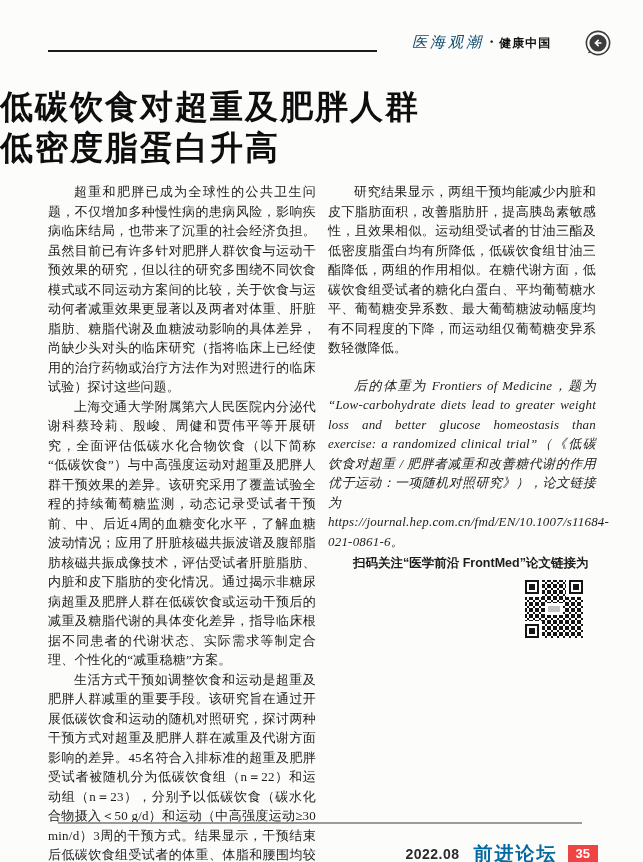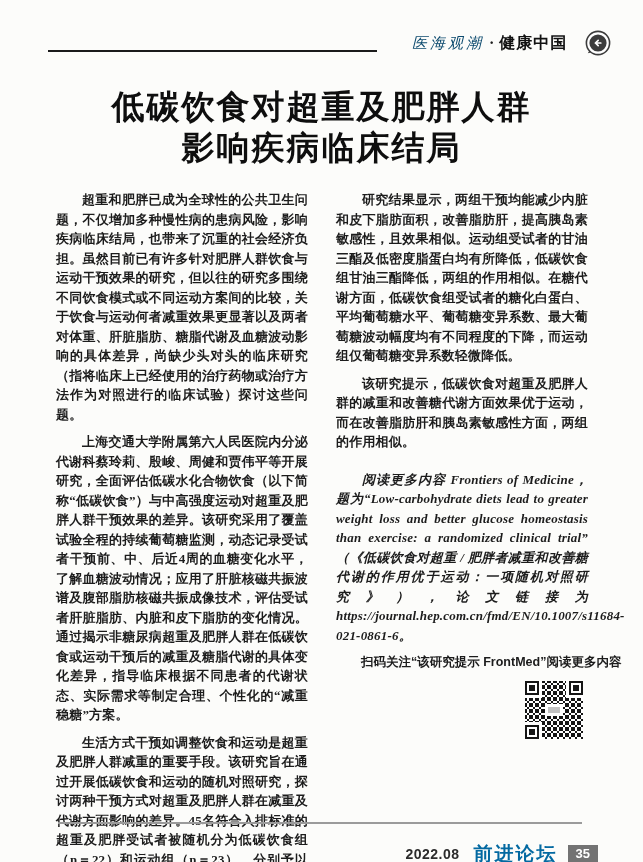--- a/index.html
+++ b/index.html
@@ -4,48 +4,48 @@
 <style>
   html,body{margin:0;padding:0;}
   body{background:#e8e8e6;font-family:"Liberation Serif","DejaVu Serif",serif;}
   .page{position:relative;width:643px;height:862px;margin:0 auto;background:#fcfcfa;color:#1c1c1c;overflow:hidden;}
 
   
   .hdr-rule{position:absolute;left:48px;top:50px;width:329px;height:2px;background:#1b1b1b;}
   .hdr-label{position:absolute;left:412px;top:33px;width:170px;white-space:nowrap;}
   .hdr-section{font-style:italic;font-size:15px;letter-spacing:3px;color:#0c4a6e;}
   .hdr-sep{margin:0 5px;font-weight:bold;}
-  .hdr-program{font-family:"Liberation Sans","DejaVu Sans",sans-serif;font-weight:bold;font-size:16px;letter-spacing:1px;color:#111;}
+  .hdr-program{font-family:"Liberation Sans","DejaVu Sans",sans-serif;font-weight:bold;font-size:12px;letter-spacing:1px;color:#111;}
   .hdr-logo{position:absolute;left:585px;top:30px;width:26px;height:26px;}
 
   
-  .title{position:absolute;top:86px;left:0;width:643px;margin:0;text-align:center;
+  .title{position:absolute;top:86px;left:0;width:643px;margin:0;
          font-family:"Liberation Sans","DejaVu Sans",sans-serif;font-weight:bold;
          font-size:33px;line-height:41px;letter-spacing:2px;color:#0e0e0e;}
 
   
   .columns{position:absolute;top:182px;left:48px;width:548px;display:flex;gap:12px;}
   .col{width:268px;font-size:13px;line-height:19.5px;text-align:justify;letter-spacing:0.2px;}
-  .col p{margin:8px;font-weight:bold;}
+  .col p{margin:0;}
   .col p.ind{text-indent:2em;}
   .kaiti{font-style:italic;}
   .pub{margin-top:18px !important;}
   .journal-it{font-style:italic;}
   .qr-caption{font-family:"Liberation Sans","DejaVu Sans",sans-serif;font-weight:bold;
               font-size:12.5px;white-space:nowrap;letter-spacing:0;margin-top:3px !important;}
 
   .qr-wrap{width:58px;height:58px;margin:6px 13px 0 auto;background:#fff;}
   .qr-wrap svg{display:block;width:58px;height:58px;}
 
   
   .footer{position:absolute;top:801px;left:16px;width:582px;display:flex;justify-content:flex-end;align-items:center;
           font-family:"Liberation Sans","DejaVu Sans",sans-serif;font-weight:bold;margin-top:40px;}
   .f-issue{font-size:14px;color:#2b2b2b;letter-spacing:0.5px;}
   .f-journal{font-size:19px;color:#0369a1;margin-left:14px;letter-spacing:2px;}
-  .f-page{margin-left:10px;background:#737373;color:#fff;font-size:13px;padding:1px 8px 2px 8px;}
+  .f-page{margin-left:10px;background:#ef4444;color:#fff;font-size:13px;padding:1px 8px 2px 8px;}
   .ftr-rule{position:absolute;left:58px;top:822px;width:524px;height:2px;background:#9b9b9b;}
 </style>
 </head>
 <body>
 
 <div class="page">
 
   <div class="hdr-rule"></div>
   <div class="hdr-label">
     <span class="hdr-section">医海观潮</span><span class="hdr-sep">·</span><span class="hdr-program">健康中国</span>
@@ -54,36 +54,35 @@
     <svg viewBox="0 0 26 26">
       <circle cx="13" cy="13" r="11.6" fill="#fff" stroke="#3c3c3c" stroke-width="1.6"></circle>
       <circle cx="13" cy="13" r="8.6" fill="#3c3c3c"></circle>
       <path d="M15.8 13 L10.4 13 M10.4 13 L13.2 10.4 M10.4 13 L13.2 15.6" stroke="#fff" stroke-width="1.7" fill="none" stroke-linecap="round"></path>
       <path d="M4.5 20.5 L2.8 23.2 L6 22.4 Z" fill="#3c3c3c"></path>
     </svg>
   </div>
 
   <h1 class="title">
     <span>低碳饮食对超重及肥胖人群</span><br>
-    <span>影响疾病临床结局</span>
+    <span>低密度脂蛋白升高</span>
   </h1>
 
   <div class="columns">
     <div class="col">
       <p class="ind">超重和肥胖已成为全球性的公共卫生问题，不仅增加多种慢性病的患病风险，影响疾病临床结局，也带来了沉重的社会经济负担。虽然目前已有许多针对肥胖人群饮食与运动干预效果的研究，但以往的研究多围绕不同饮食模式或不同运动方案间的比较，关于饮食与运动何者减重效果更显著以及两者对体重、肝脏脂肪、糖脂代谢及血糖波动影响的具体差异，尚缺少头对头的临床研究（指将临床上已经使用的治疗药物或治疗方法作为对照进行的临床试验）探讨这些问题。</p>
       <p class="ind">上海交通大学附属第六人民医院内分泌代谢科蔡玲莉、殷峻、周健和贾伟平等开展研究，全面评估低碳水化合物饮食（以下简称“低碳饮食”）与中高强度运动对超重及肥胖人群干预效果的差异。该研究采用了覆盖试验全程的持续葡萄糖监测，动态记录受试者干预前、中、后近4周的血糖变化水平，了解血糖波动情况；应用了肝脏核磁共振波谱及腹部脂肪核磁共振成像技术，评估受试者肝脏脂肪、内脏和皮下脂肪的变化情况。通过揭示非糖尿病超重及肥胖人群在低碳饮食或运动干预后的减重及糖脂代谢的具体变化差异，指导临床根据不同患者的代谢状态、实际需求等制定合理、个性化的“减重稳糖”方案。</p>
       <p class="ind">生活方式干预如调整饮食和运动是超重及肥胖人群减重的重要手段。该研究旨在通过开展低碳饮食和运动的随机对照研究，探讨两种干预方式对超重及肥胖人群在减重及代谢方面影响的差异。45名符合入排标准的超重及肥胖受试者被随机分为低碳饮食组（n＝22）和运动组（n＝23），分别予以低碳饮食（碳水化合物摄入＜50 g/d）和运动（中高强度运动≥30 min/d）3周的干预方式。结果显示，干预结束后低碳饮食组受试者的体重、体脂和腰围均较运动组下降更多。低碳饮食组受试者干预</p>
     </div>
     <div class="col">
       <p class="ind">研究结果显示，两组干预均能减少内脏和皮下脂肪面积，改善脂肪肝，提高胰岛素敏感性，且效果相似。运动组受试者的甘油三酯及低密度脂蛋白均有所降低，低碳饮食组甘油三酯降低，两组的作用相似。在糖代谢方面，低碳饮食组受试者的糖化白蛋白、平均葡萄糖水平、葡萄糖变异系数、最大葡萄糖波动幅度均有不同程度的下降，而运动组仅葡萄糖变异系数轻微降低。</p>
-      <p class="ind">该研究提示，低碳饮食对超重及肥胖人群的减重和改善糖代谢方面效果优于运动，而在改善脂肪肝和胰岛素敏感性方面，两组的作用相似。</p>
       <p class="ind kaiti pub">
-        <span>阅读更多内容 </span><span class="journal-it">Frontiers of Medicine</span><span>，题为“Low-carbohydrate diets lead to greater weight loss and better glucose homeostasis than exercise: a randomized clinical trial”（《低碳饮食对超重 / 肥胖者减重和改善糖代谢的作用优于运动：一项随机对照研究》），论文链接为 https://journal.hep.com.cn/fmd/EN/10.1007/s11684-021-0861-6。</span>
+        <span>后的体重为 </span><span class="journal-it">Frontiers of Medicine</span><span>，题为“Low-carbohydrate diets lead to greater weight loss and better glucose homeostasis than exercise: a randomized clinical trial”（《低碳饮食对超重 / 肥胖者减重和改善糖代谢的作用优于运动：一项随机对照研究》），论文链接为 https://journal.hep.com.cn/fmd/EN/10.1007/s11684-021-0861-6。</span>
       </p>
-      <p class="ind qr-caption">扫码关注“该研究提示 FrontMed”阅读更多内容</p>
+      <p class="ind qr-caption">扫码关注“医学前沿 FrontMed”论文链接为</p>
 
       <div class="qr-wrap">
         <svg viewBox="0 0 29 29">
           <rect width="29" height="29" fill="#ffffff"></rect>
           <defs>
             <pattern id="qrp" width="3" height="3" patternUnits="userSpaceOnUse">
               <rect x="0" y="0" width="1" height="1" fill="#151515"></rect>
               <rect x="2" y="0" width="1" height="1" fill="#151515"></rect>
               <rect x="1" y="1" width="1" height="1" fill="#151515"></rect>
               <rect x="0" y="2" width="1" height="1" fill="#151515"></rect>

